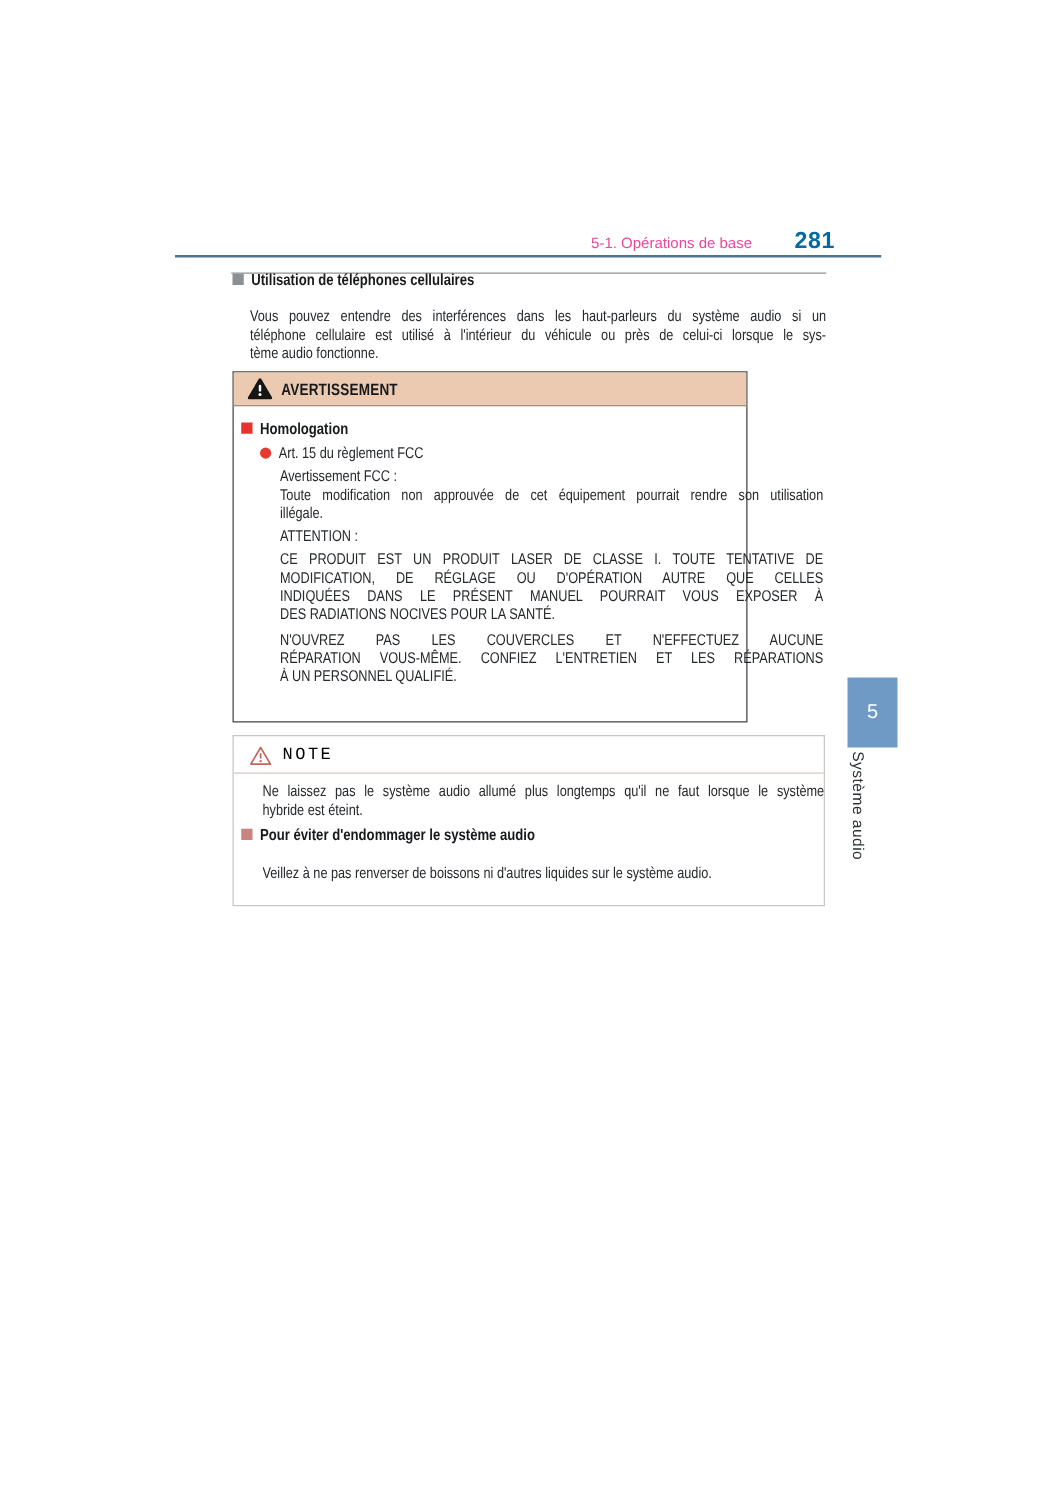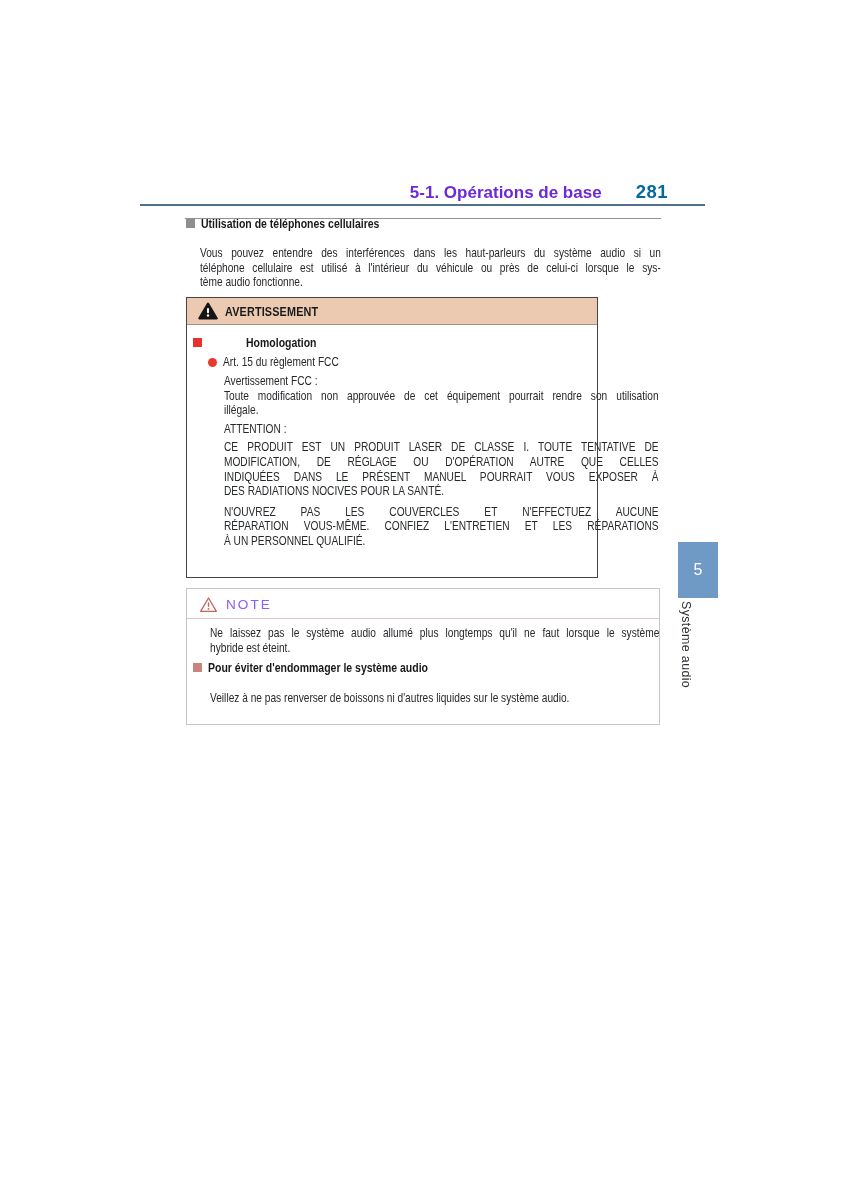--- a/index.html
+++ b/index.html
@@ -11,21 +11,21 @@
   .cx { transform:scaleX(0.82); transform-origin:0 0; }
   .ln { font-size:12.4px; line-height:14.6px; white-space:nowrap; overflow:hidden; }
   .ln.j { text-align:justify; text-align-last:justify; }
   .w-body { width:562px; }   
   .w-sub  { width:530px; }   
   .w-note { width:548px; }   
 
   
   .hdr-row { position:absolute; left:140px; top:181px; width:528px;
     display:flex; justify-content:flex-end; align-items:baseline; gap:34px; }
-  .hdr-section { font-size:17px; color:#6d28d9;font-weight:bold; }
+  .hdr-section { font-size:12px; color:#ec4899; }
   .hdr-pagenum { font-size:18.5px; font-weight:bold; color:#0369a1; letter-spacing:0.5px; }
   .hdr-rule { position:absolute; left:140px; top:204px; width:565px; height:2px; background:#50728f; }
   .content-rule { position:absolute; left:185px; top:218px; width:476px; height:1px; background:#929292; }
 
   
   .sec-head { position:absolute; left:186px; top:216px; display:flex; align-items:flex-start; }
   .sq { width:9px; height:9px; flex:0 0 9px; margin-top:3px; }
   .sq-gray { background:#8b9095; }
   .sq-red  { background:#e8322d; }
   .sq-pink { background:#c9847f; }
@@ -34,30 +34,30 @@
   .sec-body { position:absolute; left:200px; top:246px; }
 
   
   .wbox { position:absolute; left:186px; top:297px; width:412px; height:281px;
     border:1px solid #454545; background:#ffffff; box-sizing:border-box; }
   .wband { height:26px; background:#ecc9b1; border-bottom:1px solid #a39181;
     display:flex; align-items:center; padding-left:11px; gap:7px; }
   .wband-title { font-weight:bold; font-size:13.2px; color:#17191b; letter-spacing:0.2px; }
   .wbox-content { padding:10px 8px 0 6px; }
   .row { display:flex; align-items:flex-start; }
-  .mb5 { margin-bottom:5px;gap:38px; } .mb4 { margin-bottom:4px; }
+  .mb5 { margin-bottom:5px; } .mb4 { margin-bottom:4px; }
   .lvl2 { margin-left:15px; }
   .sub { margin-left:31px; }
   .plain-label { font-size:12.4px; line-height:15px; color:#26292c; white-space:nowrap; margin-left:6px; }
 
   
   .nbox { position:absolute; left:186px; top:588px; width:474px; height:137px;
     border:1px solid #c6c6c6; background:#ffffff; box-sizing:border-box; }
   .nband { display:flex; align-items:center; gap:8px; padding:7px 0 5px 12px; }
-  .nband-title { font-size:13.6px; color:#8b5cf6; letter-spacing:2px; }
+  .nband-title { font-size:13.6px; color:#000000; letter-spacing:2px;font-family:Liberation Mono, monospace; }
   .nsep { height:1px; background:#dcc5c0; }
   .nbox-content { padding:7px 8px 0 6px; }
   .note-body { margin-left:17px; }
 
   
   .tab5 { position:absolute; left:678px; top:542px; width:40px; height:56px;
     background:#6f9ac5; display:flex; align-items:center; justify-content:center;
     color:#ffffff; font-size:16px; }
   .tab-label { position:absolute; left:679px; top:601px;
     writing-mode:vertical-rl; font-size:12.4px; letter-spacing:0.4px; color:#2c3134; }

